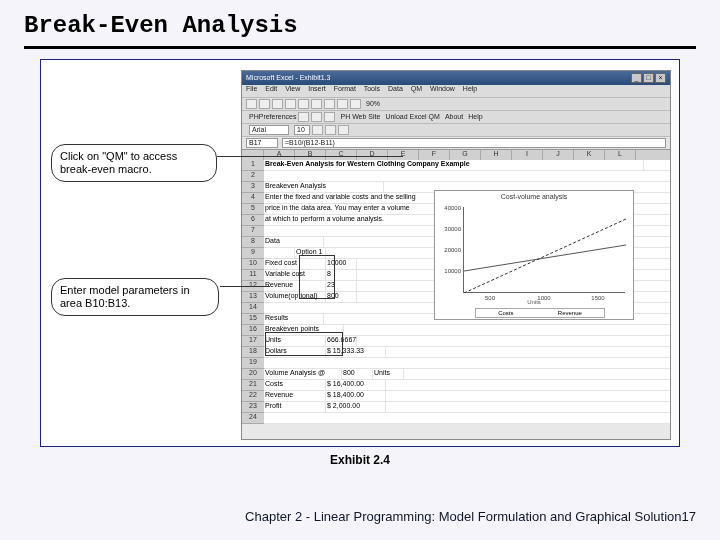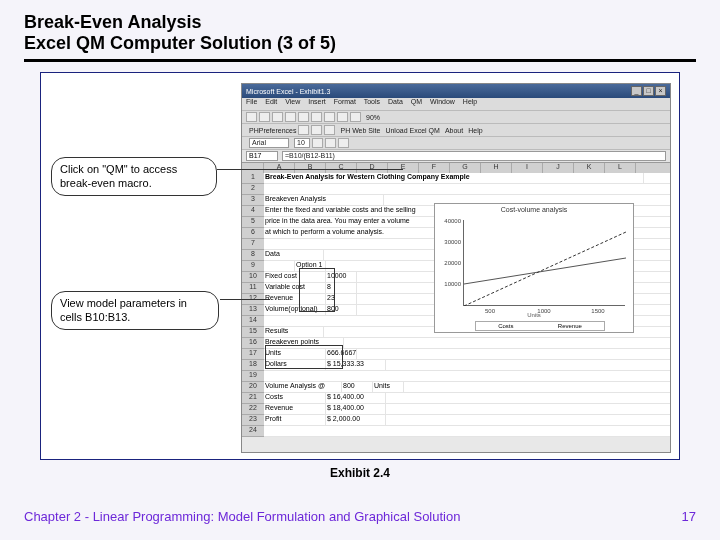--- a/index.html
+++ b/index.html
@@ -9,25 +9,26 @@
     background: #f5f4fa;
     position: relative;
     overflow: hidden;
   }
   .slide {
     width: 100%; height: 100%;
     padding: 12px 24px;
     position: relative;
   }
   .slide-title {
-    font-size: 18px;
+    font-size: 24px;
     font-weight: bold;
     color: #000;
     line-height: 1.15;
     margin-bottom: 6px;
+    font-family: Liberation Mono, monospace;
   }
   .title-rule {
     border: none;
     border-top: 3px solid #000;
     margin-bottom: 10px;
   }
   .screenshot-frame {
     border: 1px solid #1a237e;
     background: #fff;
     width: 640px;
@@ -117,32 +118,31 @@
     font-weight:bold;
     font-size:12px;
     margin-top:6px;
     color:#000;
   }
   .footer {
     position:absolute;
     bottom: 16px;
     left: 24px; right: 24px;
     display:flex;
-    justify-content:space-between;
+    justify-content:flex-end;
     font-size: 13px;
-    color:#6d28d9;
+    color:#0f172a;
   }
 </style>
 </head>
 <body>
 
 <div class="slide">
   <div class="slide-title">
     <span>Break-Even Analysis</span><br>
-    <span>Excel QM Computer Solution (3 of 5)</span>
   </div>
   <hr class="title-rule">
 
   <div class="screenshot-frame">
 
     <div class="excel-window">
       <div class="excel-titlebar">
         <span>Microsoft Excel - Exhibit1.3</span>
         <div class="win-btns">
           <span>_</span>
@@ -340,21 +340,21 @@
             </div>
           </div>
         </div>
       </div>
     </div>
 
     <div class="callout callout-1">
       <span>Click on "QM" to access break-even macro.</span>
     </div>
     <div class="callout callout-2">
-      <span>View model parameters in cells B10:B13.</span>
+      <span>Enter model parameters in area B10:B13.</span>
     </div>
 
     <div class="callout-ptr" style="top:96px; left:176px; width:186px;"></div>
     <div class="callout-ptr" style="top:226px; left:179px; width:50px;"></div>
 
     <div class="highlight-box" style="top:195px; left:258px; width:36px; height:44px;"></div>
 
     <div class="highlight-box" style="top:272px; left:224px; width:78px; height:24px;"></div>
 
   </div>

